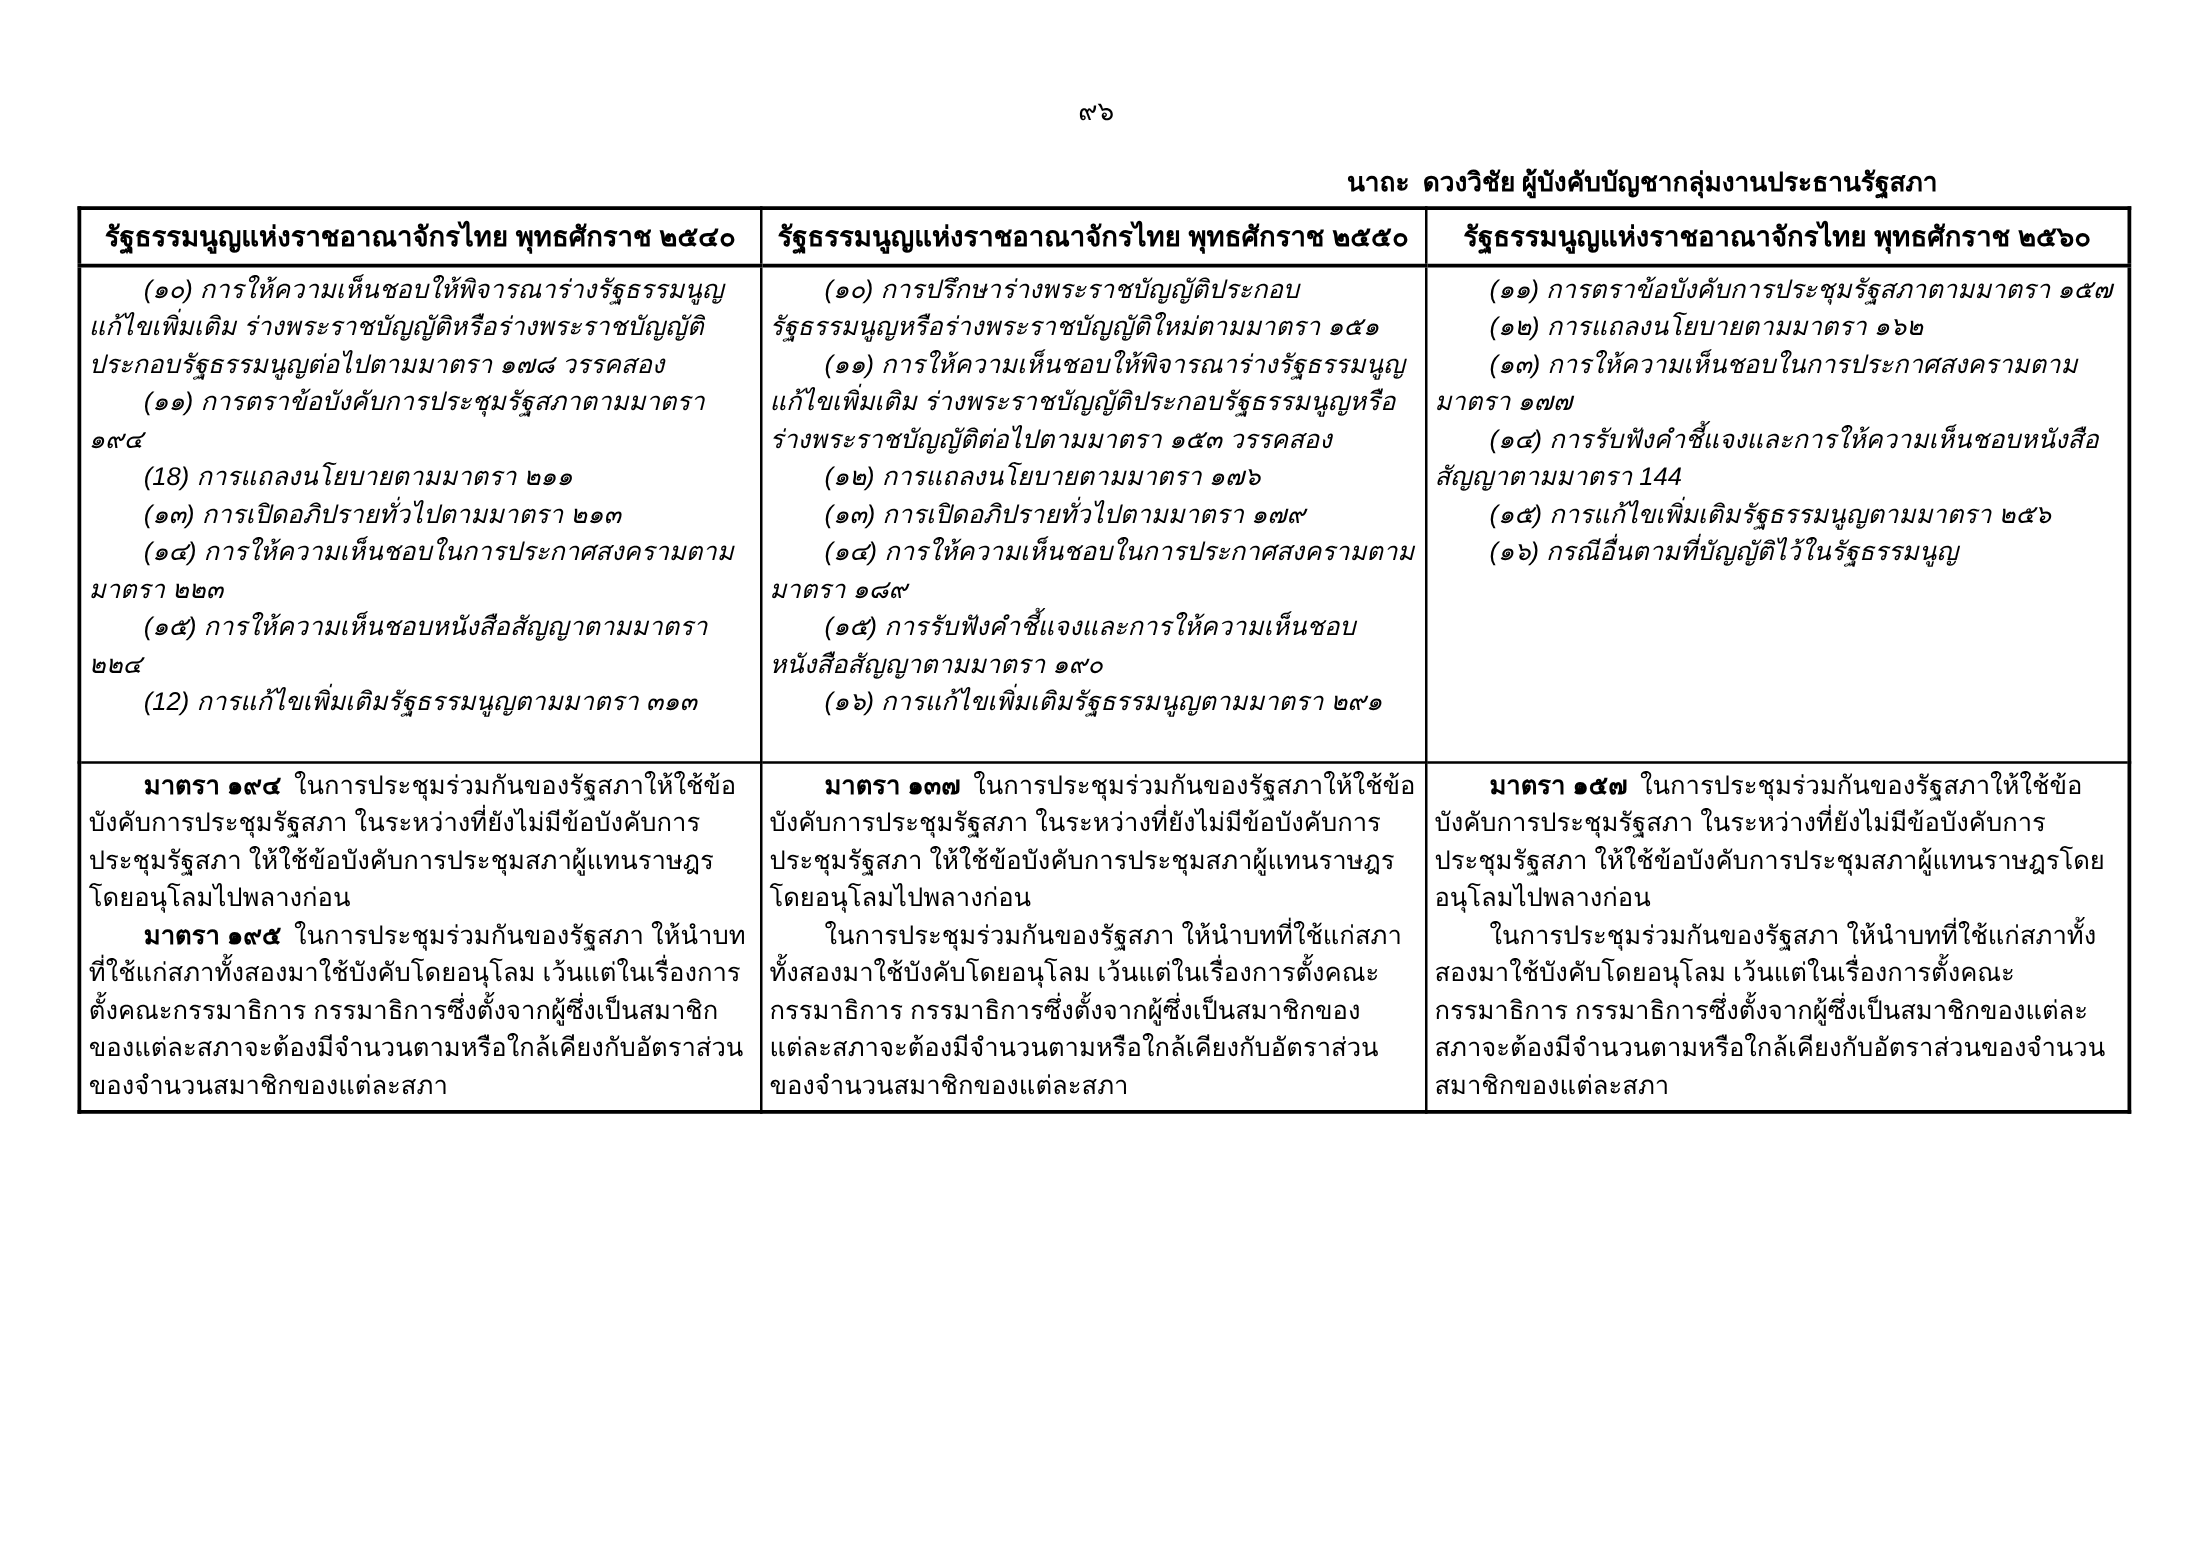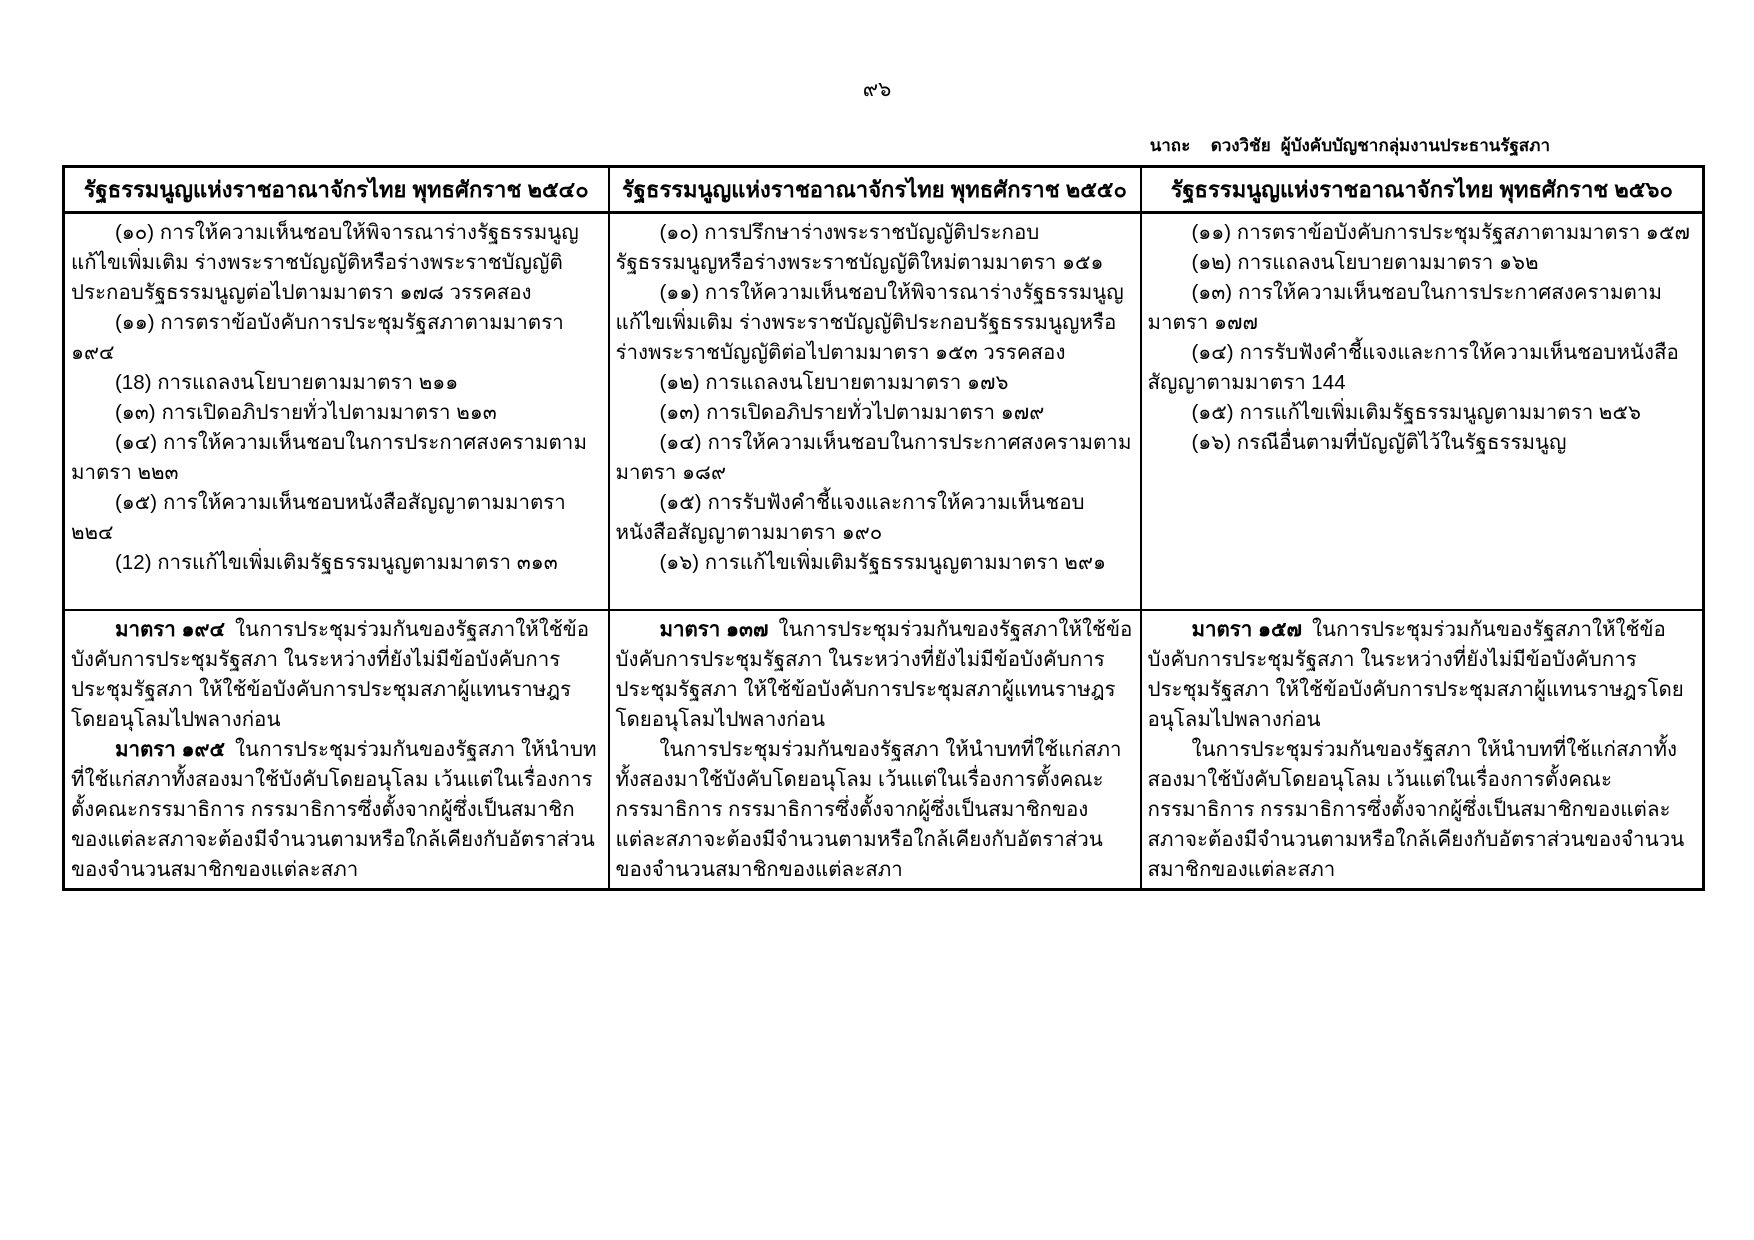--- a/index.html
+++ b/index.html
@@ -23,25 +23,25 @@
     width: 100%;
     text-align: center;
     font-size: 21px;
     font-family: "Liberation Sans", "DejaVu Sans", sans-serif;
   }
   .credit {
     position: absolute;
     top: 64px;
     right: 204px;
     text-align: right;
-    font-size: 17px;
+    font-size: 21px;
     font-weight: bold;
     line-height: 33px;
     white-space: pre-wrap;
-    font-family: Liberation Mono, monospace;
+    font-family: Liberation Serif, serif;
   }
   table.doc-table {
     position: absolute;
     top: 135px;
     left: 62px;
     width: 1640px;
     border-collapse: collapse;
     table-layout: fixed;
     border: 3px solid #000;
     font-family: "Liberation Sans", "DejaVu Sans", sans-serif;
@@ -53,21 +53,21 @@
     vertical-align: top;
     padding: 3px 6px 4px 6px;
   }
   table.doc-table th {
     font-size: 22px;
     font-weight: bold;
     text-align: center;
     padding: 4px 2px;
     border-bottom: 3px solid #000;
   }
-  td.r1 { height: 388px; }
+  td.r1 { height: 388px; font-style: italic; }
   p.item, p.para {
     margin: 0;
     font-size: 20.5px;
     line-height: 30px;
     text-indent: 44px;
     text-align: left;
   }
   p.para b.lead { font-weight: bold; }
   p.para b.lead:not(:empty) { padding-right: 10px; }
 </style>

